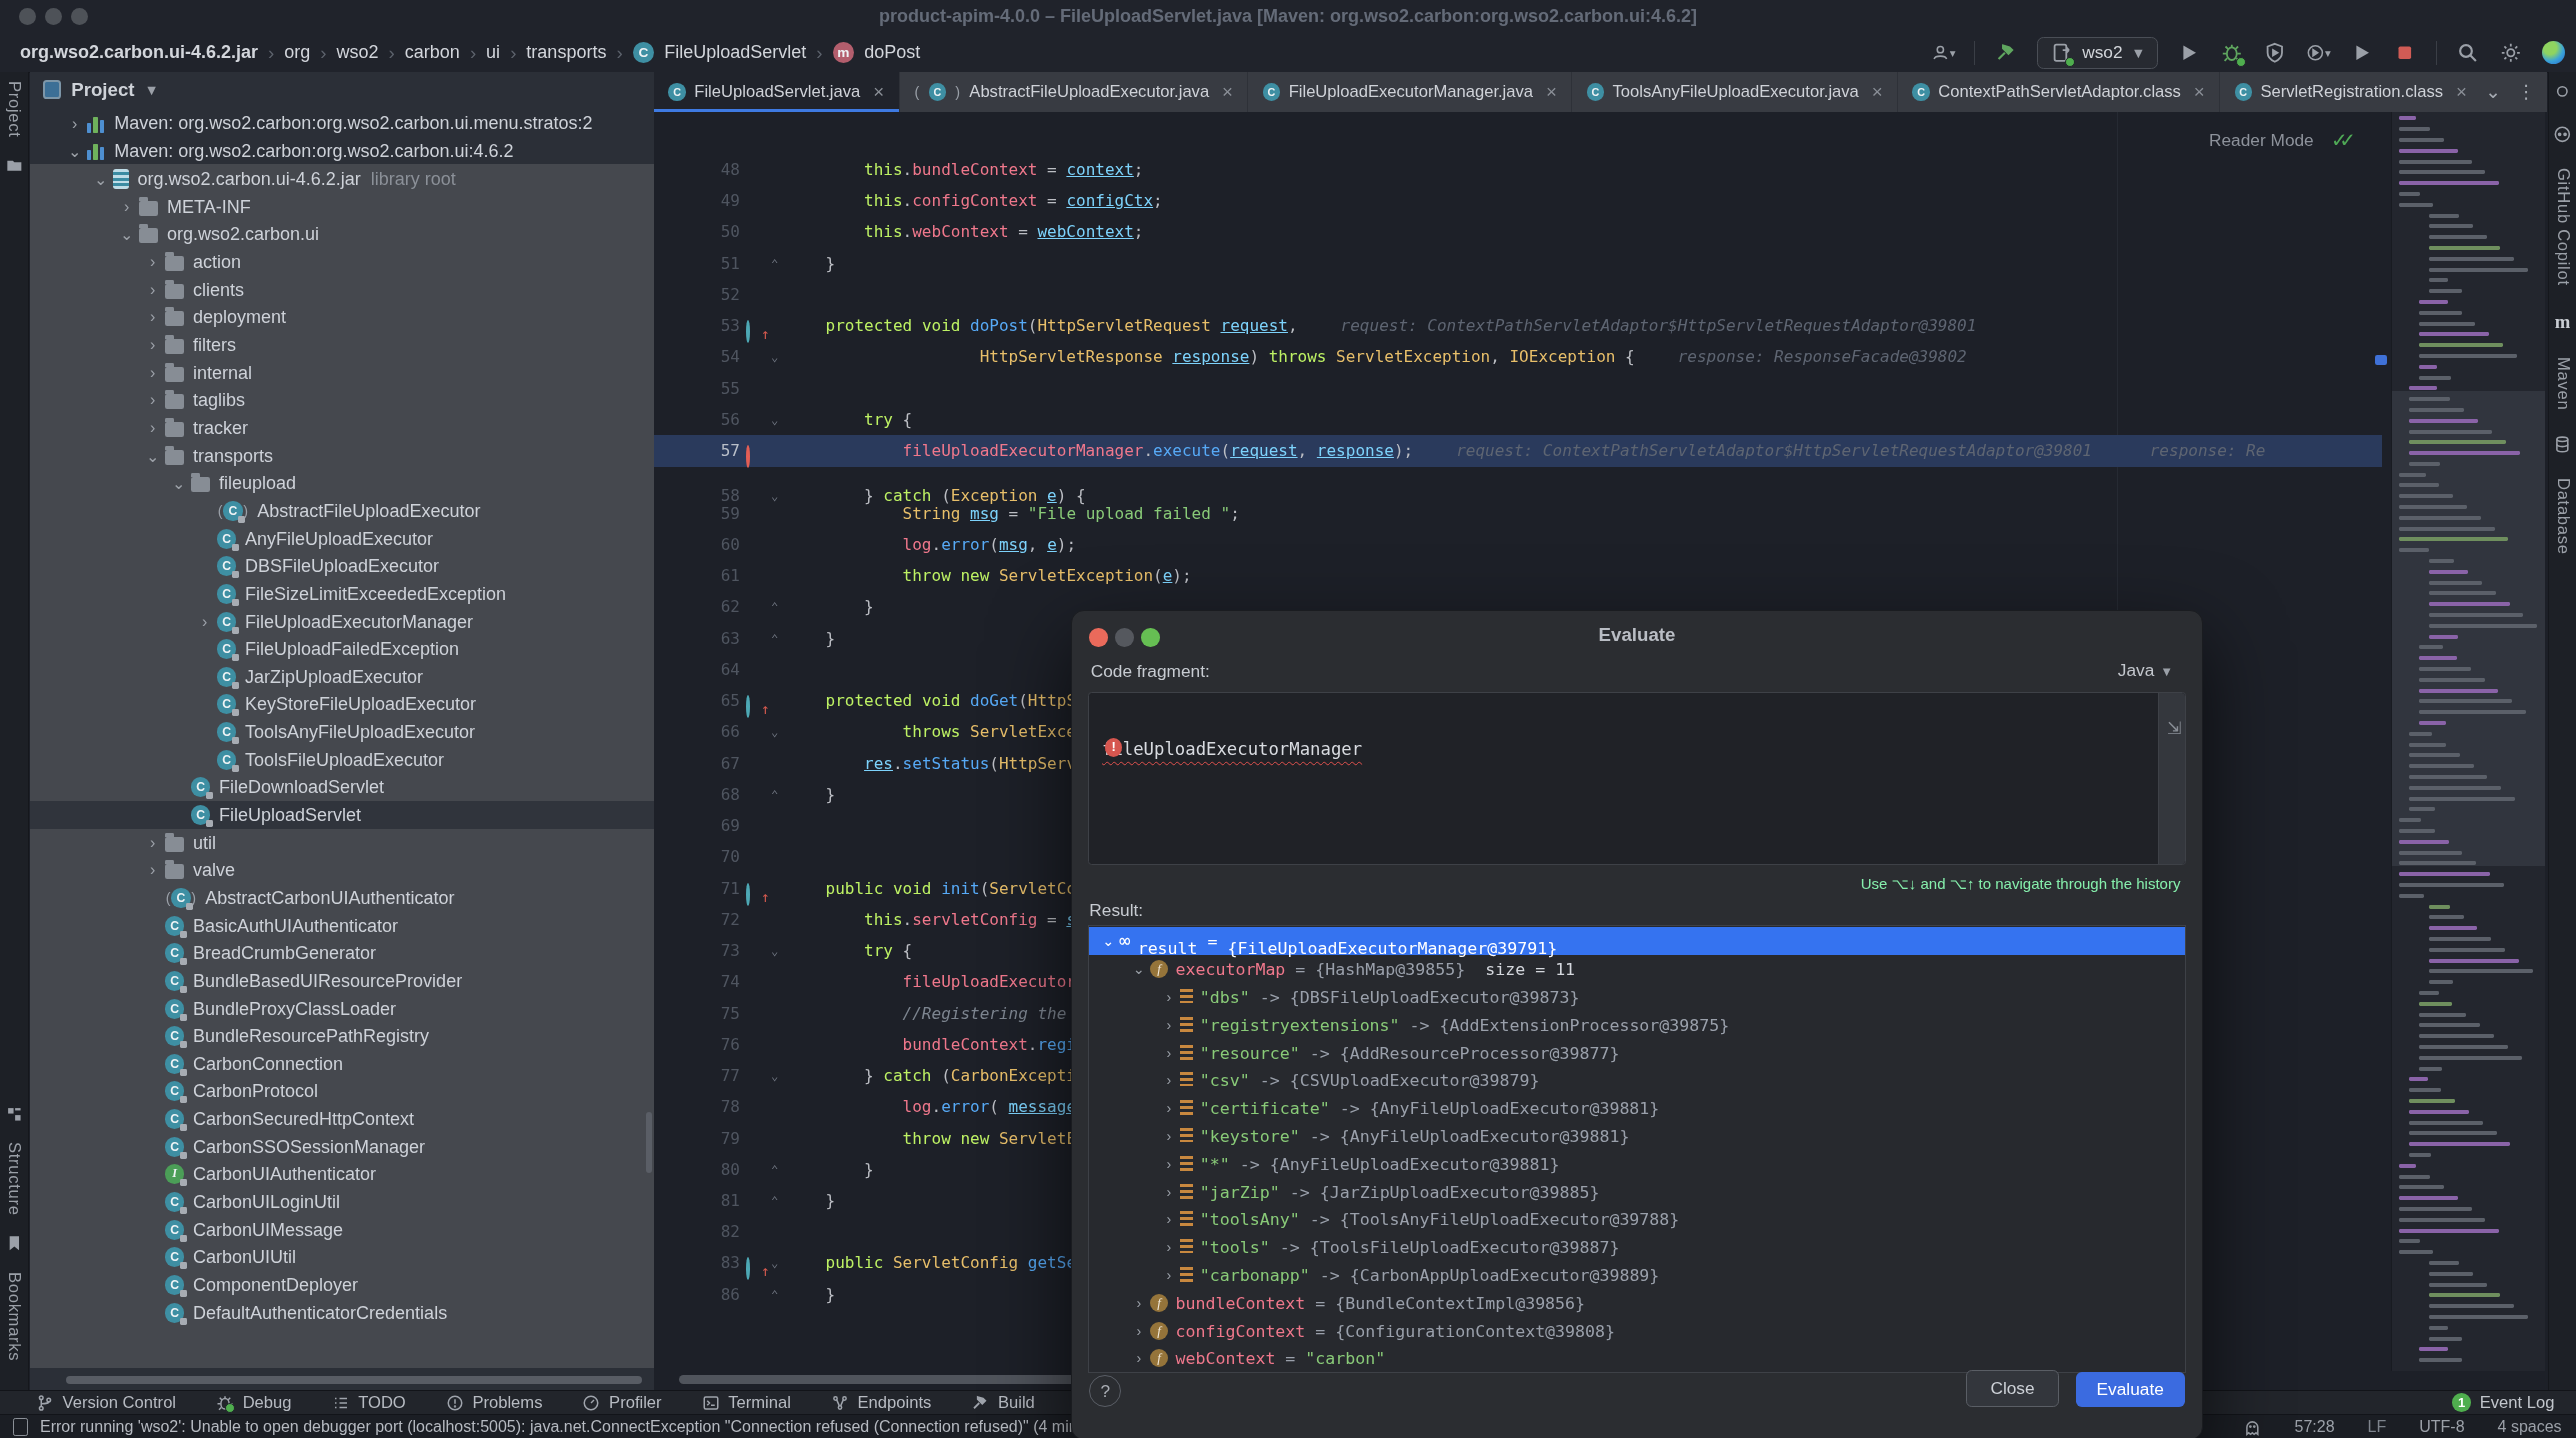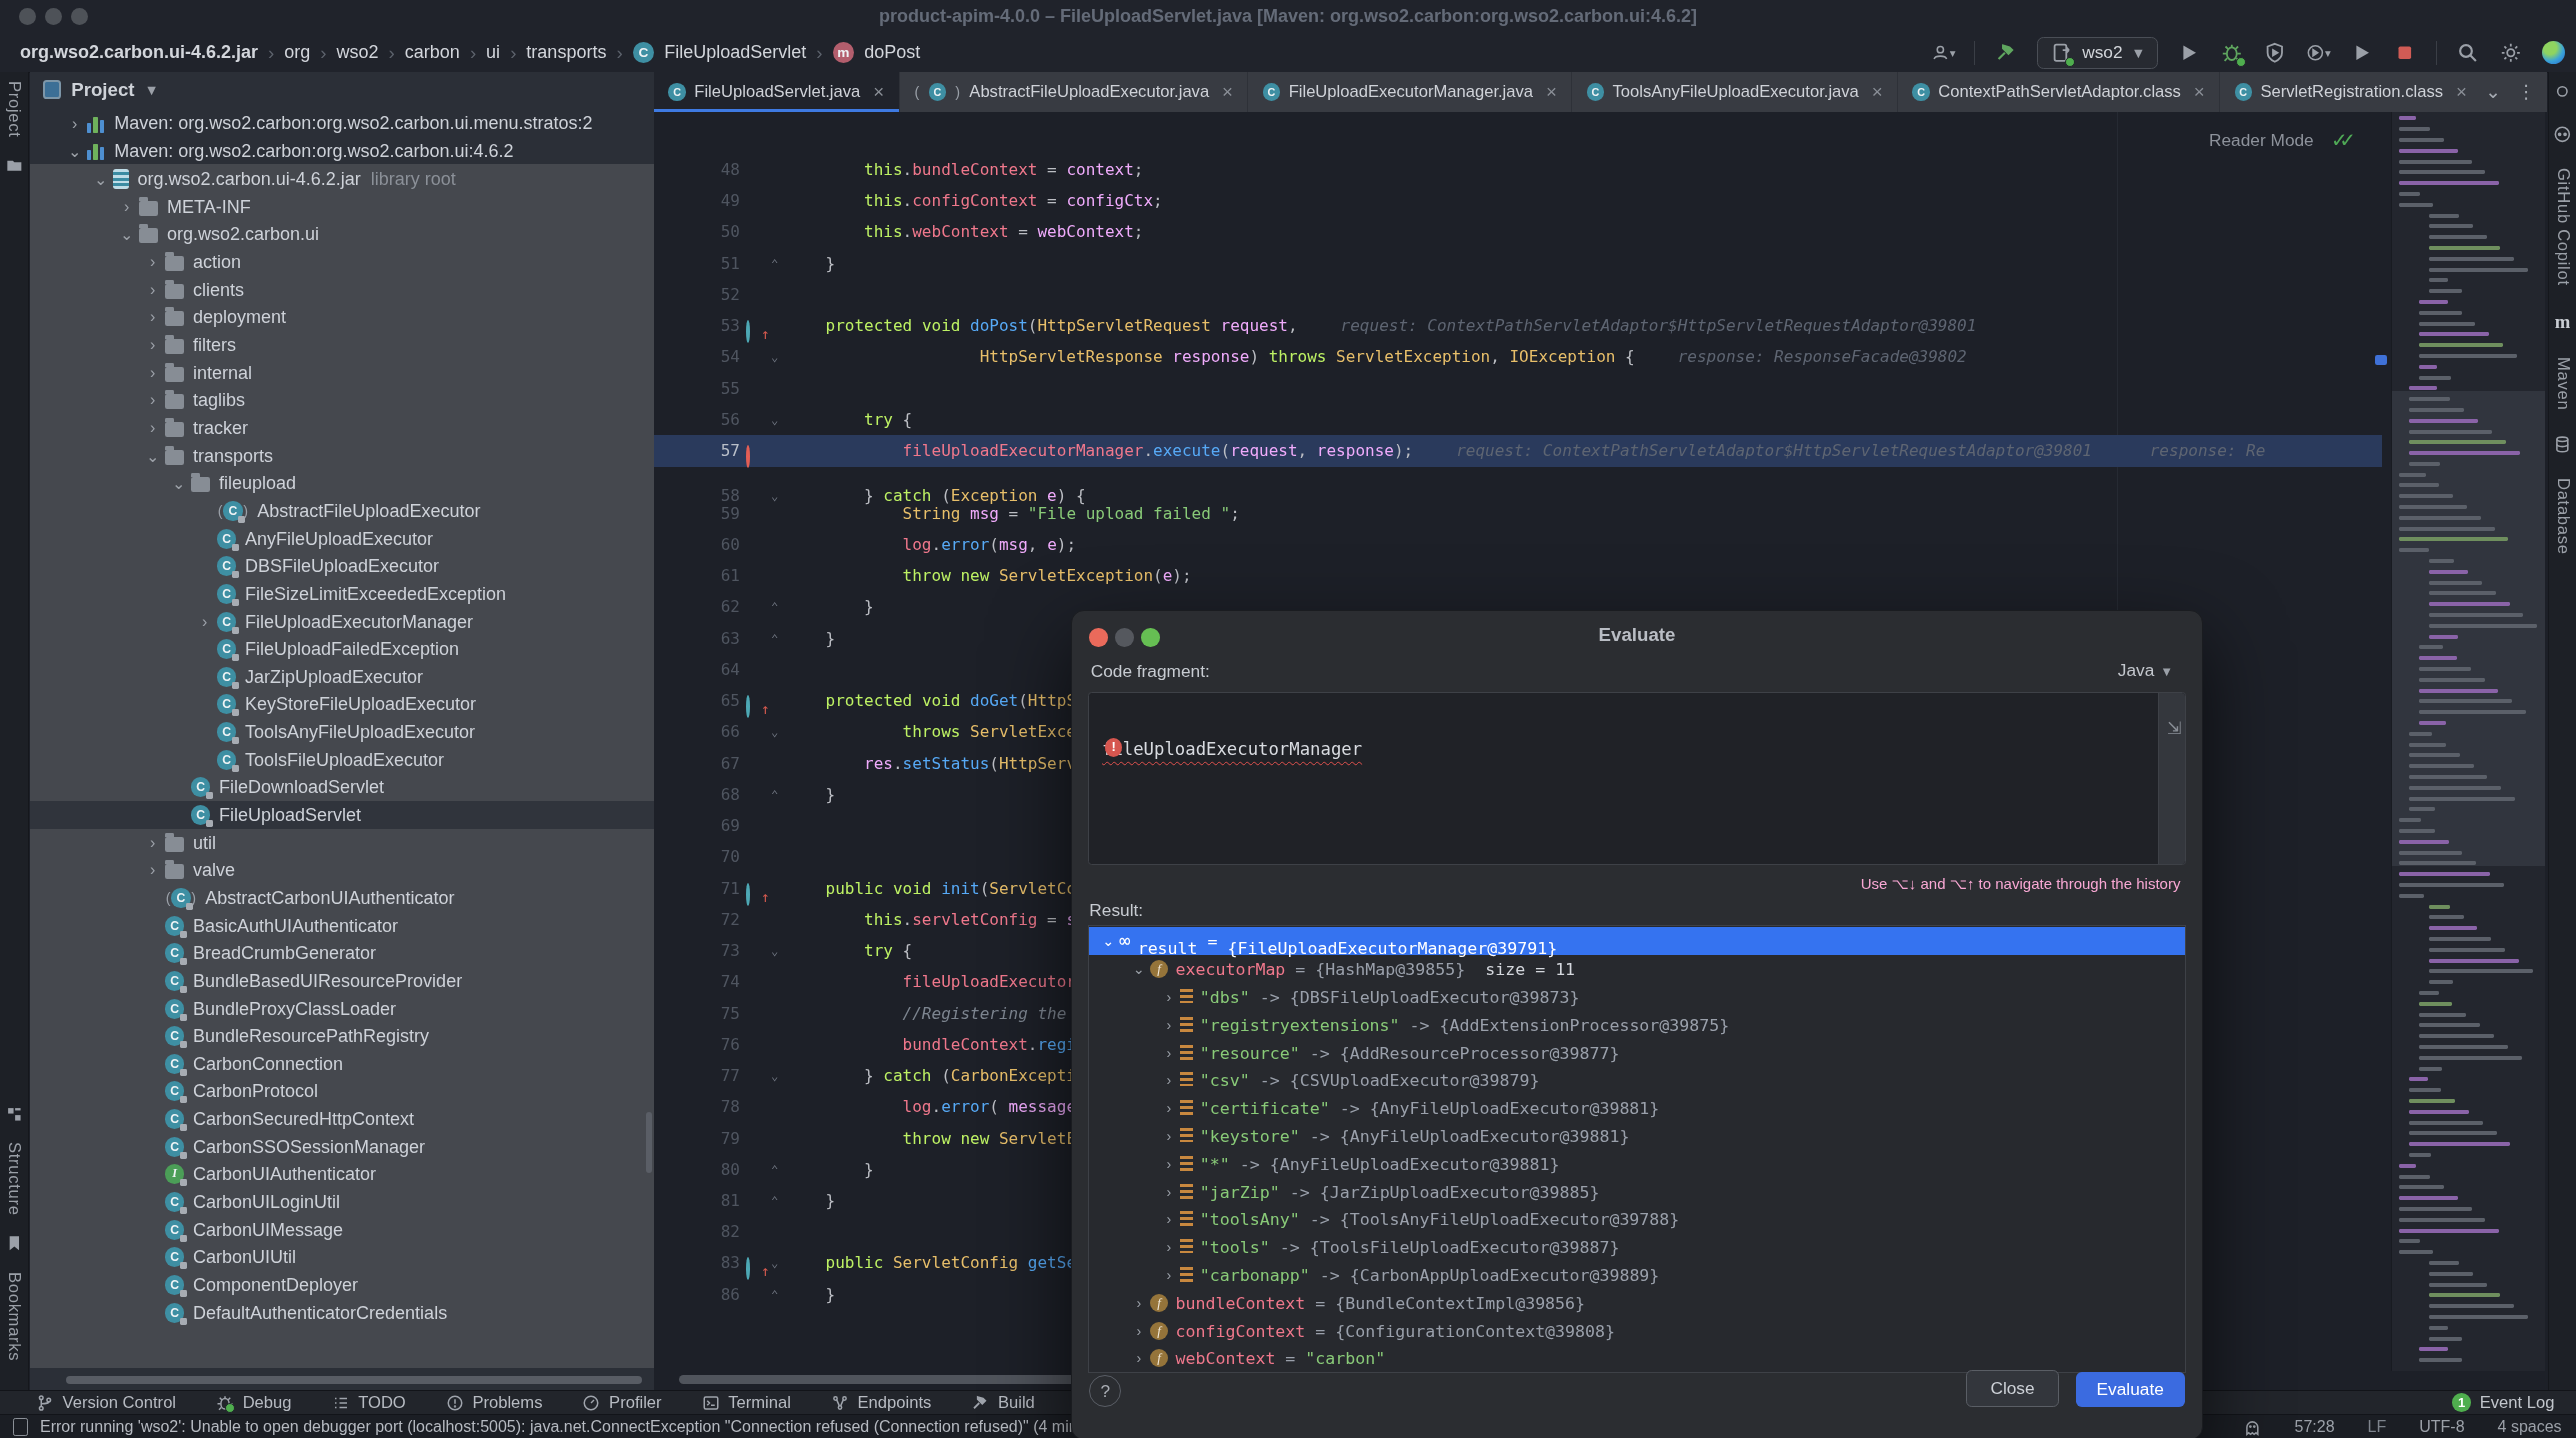--- a/index.html
+++ b/index.html
@@ -80,21 +80,21 @@
   .cline.hl{background:#2a3a5c;}
   .ln{position:absolute;left:0;width:86px;text-align:right;color:#4f5560;font-family:"DejaVu Sans Mono",monospace;}
   .ln.cur{color:#b9bfc9;}
   .gut-ic{position:absolute;left:92px;top:5.8px;width:21.6px;height:21.6px;}
   .bp{width:17.3px;height:17.3px;border-radius:50%;border:2.9px solid #e35e55;box-sizing:border-box;margin-top:1.4px;}
   .ov{width:16px;height:16px;border-radius:50%;border:2.2px solid #4da8b5;box-sizing:border-box;position:relative;}
   .ov::after{content:"↑";position:absolute;left:13px;top:-4.3px;color:#d65a4f;font-size:14.4px;}
   .fold{position:absolute;left:112px;width:17.3px;text-align:center;color:#707682;font-size:12.2px;}
   .ctext{position:absolute;left:133px;}
   .tk-kw{color:#bef264;} .tk-fld{color:#f0788c;} .tk-mtd{color:#57aaf7;} .tk-typ{color:#e8bf6a;}
-  .tk-str{color:#89ca78;} .tk-prm{color:#f0abfc;} .tk-cmt{color:#7d8590;font-style:italic;} .tk-pl{color:#bcbec4;}
+  .tk-str{color:#89ca78;} .tk-prm{color:#7dd3fc;text-decoration:underline;} .tk-cmt{color:#7d8590;font-style:italic;} .tk-pl{color:#bcbec4;}
   .tk-hint{color:#5e6572;font-style:italic;margin-left:43px;}
   #rmargin{position:absolute;left:1463px;top:0;bottom:0;width:1.4px;background:#262a33;}
   #reader{position:absolute;left:1555px;top:16px;display:flex;align-items:center;gap:17.3px;font-size:17.3px;color:#8d929b;}
   #reader .chk{color:#4fa956;font-size:20px;letter-spacing:-8.6px;padding-right:8.6px;}
   #minimap{position:absolute;left:1737px;top:0;width:153px;bottom:18.7px;background:#23262e;border-left:0.7px solid #181b21;}
   #mm-view{position:absolute;left:0;right:0;top:279px;height:475px;background:rgba(125,135,150,0.16);}
   .mm-bar{position:absolute;height:3.6px;border-radius:1.4px;}
   #ed-vscroll{position:absolute;left:1721px;top:243px;width:11.5px;height:10px;background:#3f71d8;border-radius:2.2px;}
   #ed-hscroll{position:absolute;left:25px;bottom:5.8px;width:821px;height:9.4px;background:#50545c;border-radius:5px;}
   #right-stripe{left:2548px;top:0;width:28px;height:1318px;background:#1d2026;border-left:0.7px solid #15171c;
@@ -108,21 +108,21 @@
   #frag-label{position:absolute;left:18.7px;top:50px;font-size:17.3px;color:#c8ccd2;}
   #lang{position:absolute;right:29px;top:49px;font-size:17.3px;color:#c3c7cd;}
   #lang .dd{font-size:13px;color:#9ba0a8;margin-left:5.8px;}
   #fragbox{position:absolute;left:16px;right:16px;top:81px;height:171px;background:#202227;border:0.7px solid #3e4147;border-radius:3.6px;}
   #fragbox .code{position:absolute;left:13px;top:7.2px;font-size:17.3px;color:#d8dbe0;
                  text-decoration:underline wavy #e0514d 1.4px;text-underline-offset:5.8px;}
   #fragbox .err{position:absolute;left:16px;top:45px;width:17.3px;height:17.3px;border-radius:50%;background:#d6564f;color:#fff;
                 font-size:13px;font-weight:bold;text-align:center;line-height:17.3px;border-bottom:2.2px double #d6564f;}
   #fragbox .strip{position:absolute;right:0;top:0;bottom:0;width:26px;background:#34373d;border-left:0.7px solid #3e4147;border-radius:0 3.6px 3.6px 0;}
   #fragbox .coll{position:absolute;right:3.6px;top:24.5px;color:#888d95;font-size:17.3px;}
-  #hist-hint{position:absolute;right:21.6px;top:264px;font-size:15px;color:#f9a8d4;}
+  #hist-hint{position:absolute;right:21.6px;top:264px;font-size:15px;color:#86efac;}
   #res-label{position:absolute;left:17.3px;top:289px;font-size:17.3px;color:#c8ccd2;}
   #resbox{position:absolute;left:16px;right:16px;top:314px;height:446px;background:#27292e;border:0.7px solid #3e4147;overflow:hidden;}
   .rrow{position:absolute;left:0;right:0;height:28px;display:flex;align-items:center;font-size:16.6px;white-space:pre;
         font-family:"DejaVu Sans Mono",monospace;}
   .rrow.sel{background:#3573f0;}
   .rrow.sel span{color:#fff !important;}
   .rrow .chev{width:21.6px;text-align:center;color:#9aa0a8;font-size:14.4px;flex:none;font-family:"Liberation Sans",sans-serif;}
   .rico{flex:none;margin-right:7.2px;}
   .rico.f{width:18.7px;height:18.7px;border-radius:50%;background:#95743a;color:#f2e9da;font-size:13px;font-style:italic;
           font-family:"Liberation Serif",serif;text-align:center;line-height:18.7px;}

